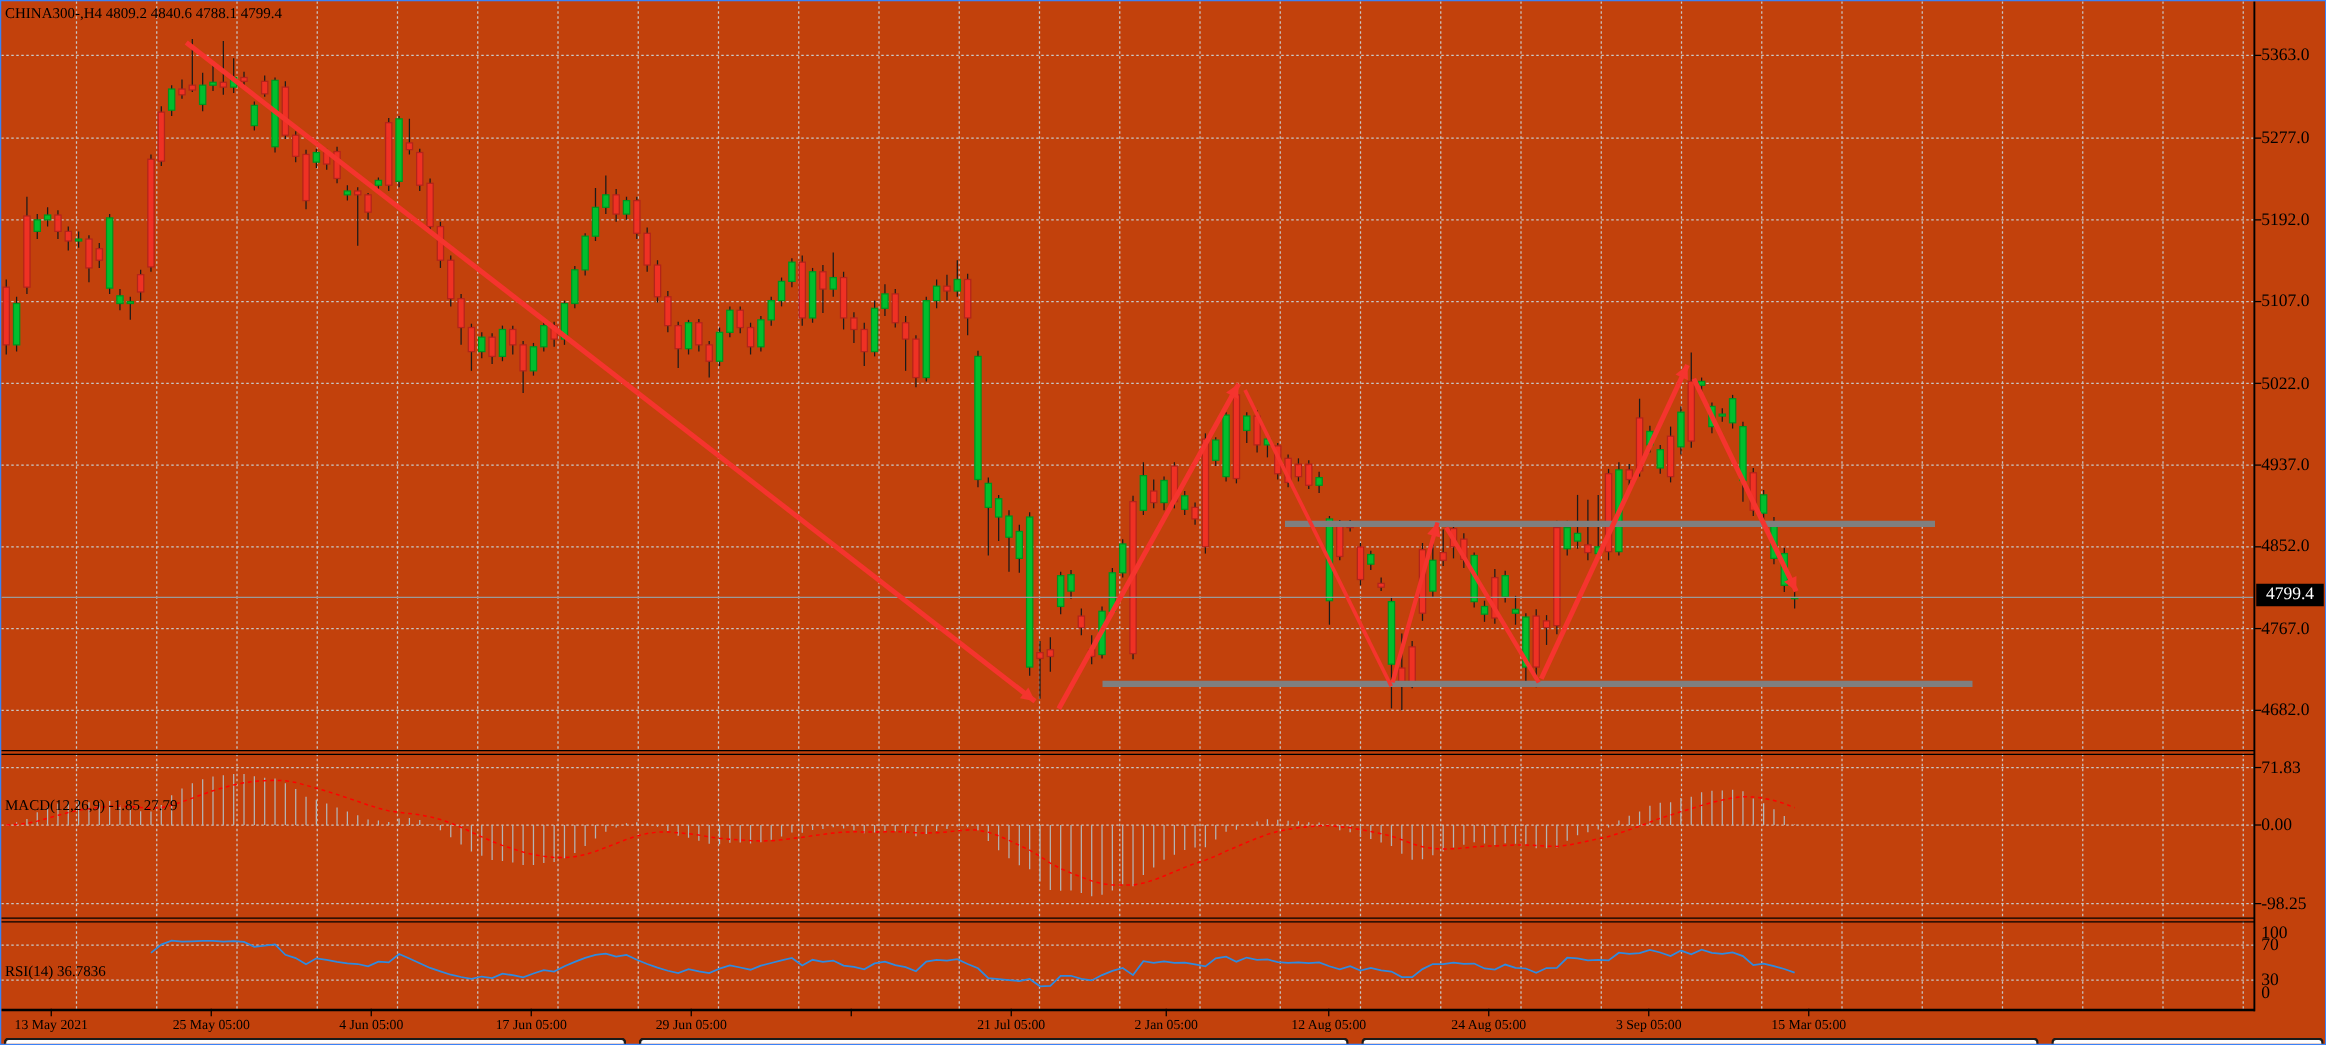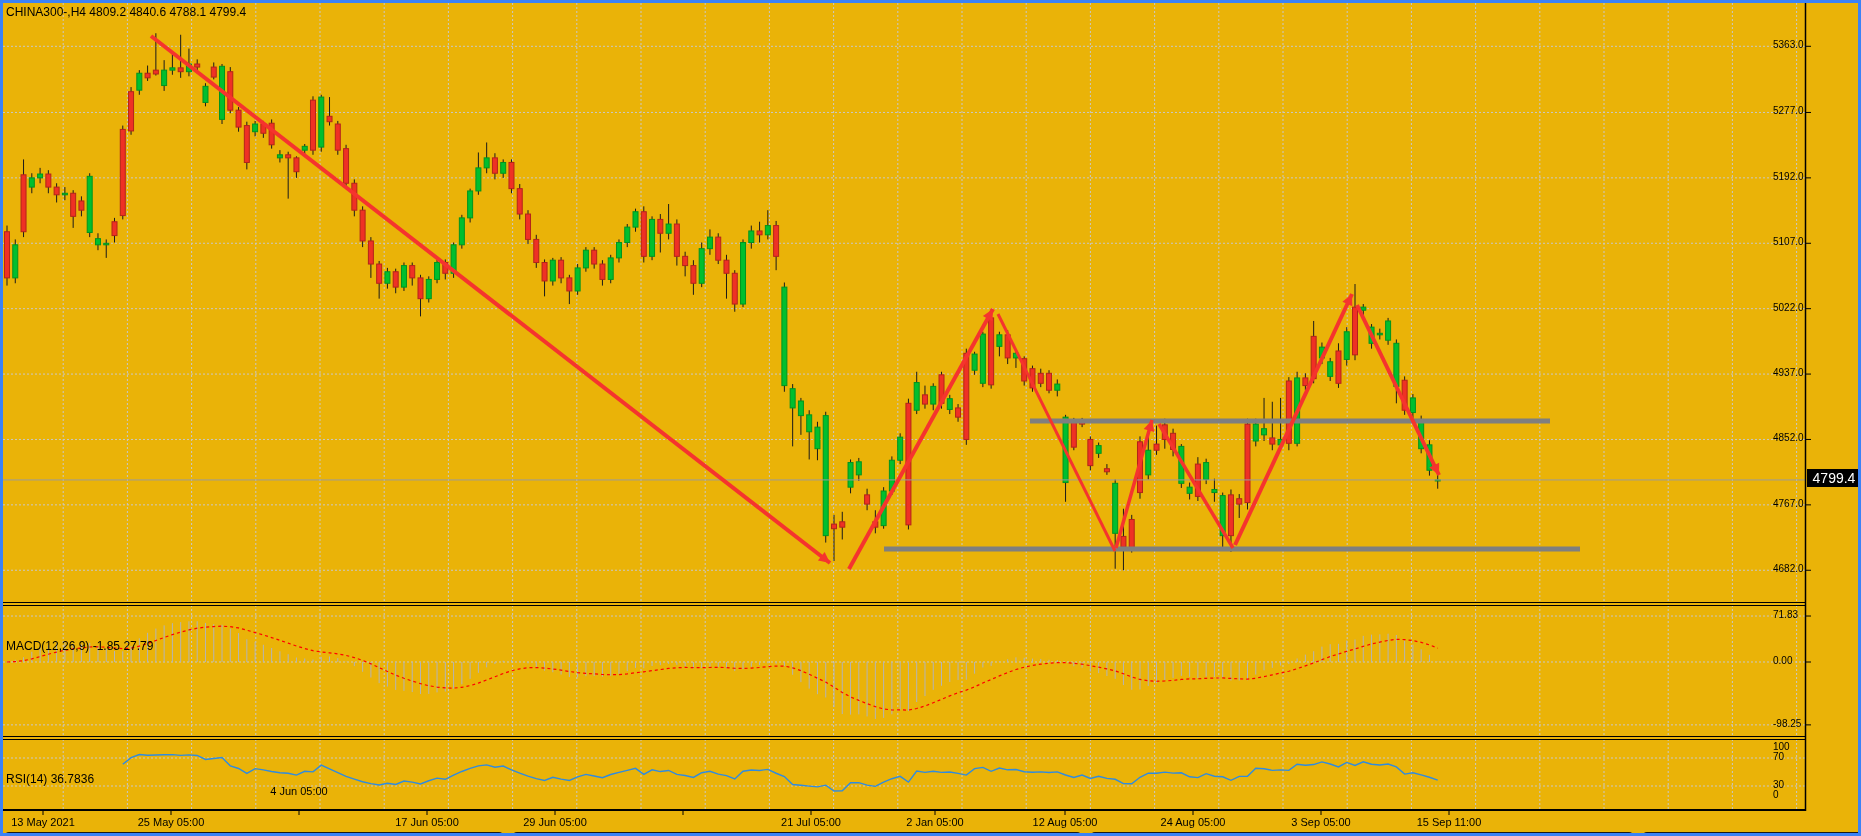--- a/index.html
+++ b/index.html
@@ -1,22 +1,22 @@
 <!DOCTYPE html>
 <html><head>
 <meta charset="utf-8">
 <style>
   html,body{margin:0;padding:0;background:#fff;}
-  #app{position:relative;width:1861px;height:836px;background:#eab308;overflow:hidden;
-       font-family:Liberation Sans, sans-serif;border:3px solid #3b82f6;box-sizing:border-box;}
+  #app{position:relative;width:1861px;height:836px;background:#c2410c;overflow:hidden;
+       font-family:Liberation Serif, serif;border:1px solid #3b82f6;box-sizing:border-box;}
   #svg-root{position:absolute;left:0;top:0;}
   .abs{position:absolute;white-space:nowrap;}
   .sym-title{left:3px;top:2px;font-size:12px;color:#000;letter-spacing:0px;}
   .ind-title{left:3px;font-size:12px;color:#000;margin-top:32px;}
-  .price-label{left:1770px;font-size:10px;color:#000;}
+  .price-label{left:1808px;font-size:14px;color:#000;}
   .cur-price{left:1804px;width:54px;background:#000;color:#fff;font-size:14px;
              text-align:center;padding:1px 0;}
   .date-label{font-size:11px;color:#000;transform:translateX(-50%);}
   .dock-box{position:absolute;height:12px;background:#fdfdfd;border:2px solid #1a1a1a;
             border-bottom:none;border-radius:4px 4px 0 0;box-sizing:border-box;}
 </style>
 </head>
 <body>
 
 <div id="app">
@@ -732,29 +732,29 @@
       <div class="abs price-label" style="top: 714.88px;">-98.25</div>
       <div class="abs price-label" style="top: 738px;">100</div>
       <div class="abs price-label" style="top: 748px;">70</div>
       <div class="abs price-label" style="top: 776px;">30</div>
       <div class="abs price-label" style="top: 786px;">0</div>
     </div>
   <div class="abs cur-price" style="top:466px">4799.4</div>
   <div id="date-labels">
       <div class="abs date-label" style="left: 40px; top: 813px;">13 May 2021</div>
       <div class="abs date-label" style="left: 168px; top: 813px;">25 May 05:00</div>
-      <div class="abs date-label" style="left: 296px; top: 782px;">4 Jun 05:00</div>
+      <div class="abs date-label" style="left: 296px; top: 813px;">4 Jun 05:00</div>
       <div class="abs date-label" style="left: 424px; top: 813px;">17 Jun 05:00</div>
       <div class="abs date-label" style="left: 552px; top: 813px;">29 Jun 05:00</div>
       <div class="abs date-label" style="left: 680px; top: 851px;">9 Jul 05:00</div>
       <div class="abs date-label" style="left: 808px; top: 813px;">21 Jul 05:00</div>
       <div class="abs date-label" style="left: 932px; top: 813px;">2 Jan 05:00</div>
       <div class="abs date-label" style="left: 1062px; top: 813px;">12 Aug 05:00</div>
       <div class="abs date-label" style="left: 1190px; top: 813px;">24 Aug 05:00</div>
       <div class="abs date-label" style="left: 1318px; top: 813px;">3 Sep 05:00</div>
-      <div class="abs date-label" style="left: 1446px; top: 813px;">15 Sep 11:00</div>
+      <div class="abs date-label" style="left: 1446px; top: 813px;">15 Mar 05:00</div>
     </div>
 
   <div class="dock-box" style="left:2px;top:829px;width:498px"></div>
   <div class="dock-box" style="left:510px;top:829px;width:568px"></div>
   <div class="dock-box" style="left:1088px;top:829px;width:542px"></div>
   <div class="dock-box" style="left:1640px;top:829px;width:218px"></div>
 </div>
 
 </body></html>

